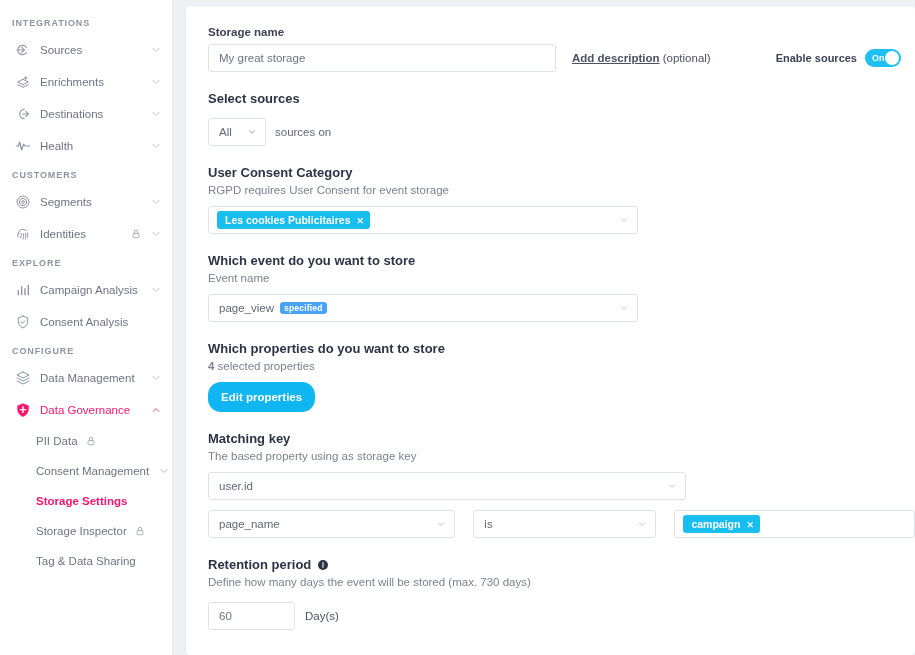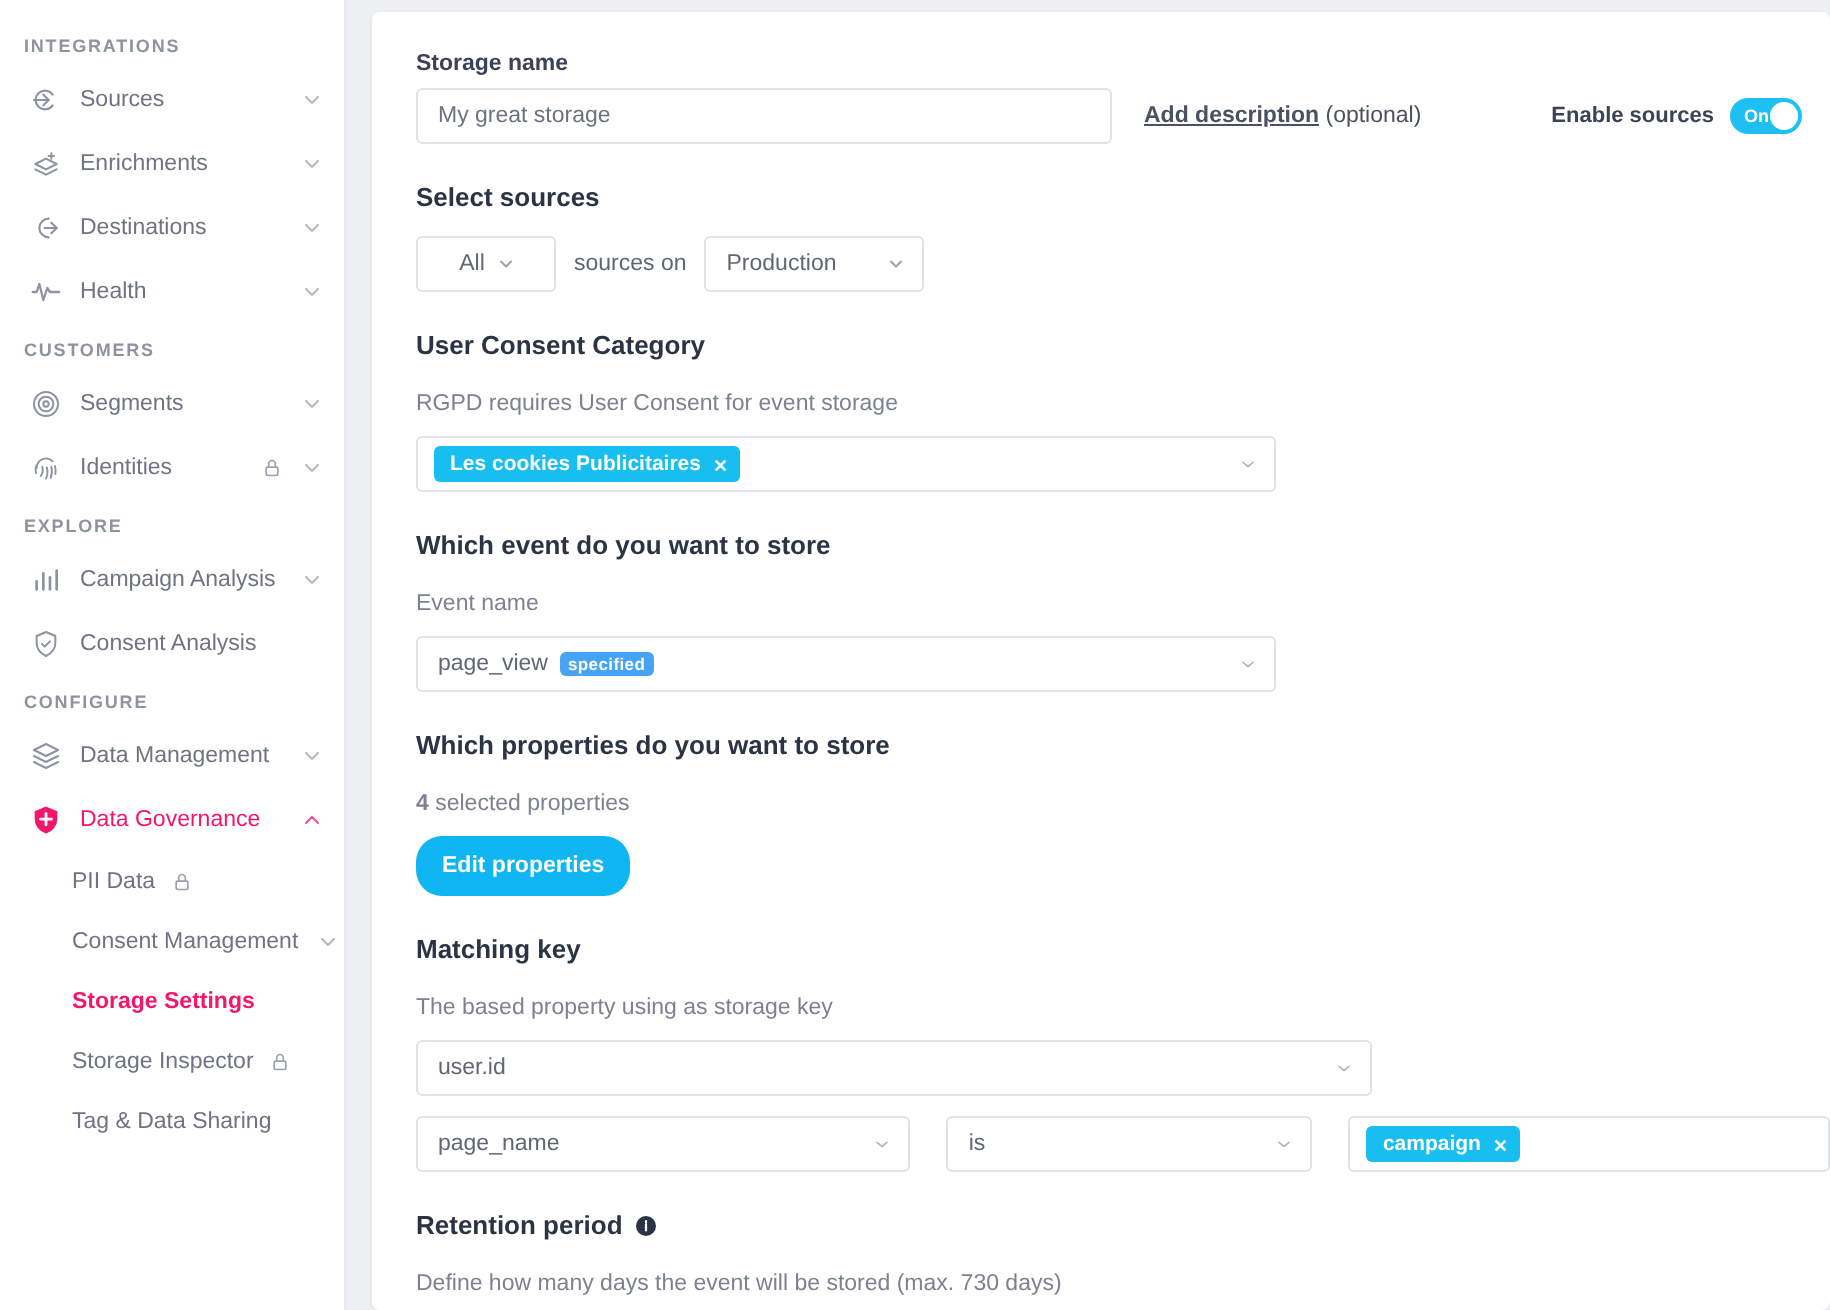--- a/index.html
+++ b/index.html
@@ -61,21 +61,21 @@
     height: 649px; width: 100%;
     padding: 20px 0 0 22px;
     overflow: hidden;
     box-shadow: 0 1px 3px rgba(20,30,60,.07);
   }
 
   .field-label { font-size: 11.5px; color: #3c4257; font-weight: bold;
     margin-bottom: 6px; }
   .section-title { font-size: 13px; font-weight: bold; color: #2b3445;
     display: flex; align-items: center; gap: 6px; }
-  .section-sub { font-size: 11.5px; color: #7c8293; margin-top: 16px; }
+  .section-sub { font-size: 11.5px; color: #7c8293; margin-top: 4px; }
 
   .text-input {
     height: 28px; border: 1px solid #dfe3e8; border-radius: 3px;
     background: #fff; font-size: 11.5px; color: #6b7283;
     padding: 0 10px; display: flex; align-items: center;
     font-family: "Liberation Sans", sans-serif;
   }
 
   .select {
     height: 28px; border: 1px solid #dfe3e8; border-radius: 3px;
@@ -98,21 +98,21 @@
   .toggle {
     width: 36px; height: 18px; border-radius: 9px; background: #1ec0f3;
     position: relative; cursor: pointer; display: flex; align-items: center;
   }
   .toggle .t-text { position: absolute; left: 7px; color: #fff;
     font-size: 9px; font-weight: bold; }
   .toggle .knob { position: absolute; right: 2px; width: 14px; height: 14px;
     border-radius: 50%; background: #fff; }
 
   .sources-row { display: flex; align-items: center; gap: 9px; margin-top: 12px; }
-  .sel-all { width: 70px; justify-content: center; }
+  .sel-all { width: 58px; }
   .sel-prod { width: 110px; }
   .sources-on { font-size: 11.5px; color: #5f6676; }
 
   .tag {
     display: inline-flex; align-items: flex-end; gap: 6px;
     background: #19bef0; color: #fff; border-radius: 3px;
     font-size: 10.5px; font-weight: bold; padding: 3px 6px 3px 8px;
     height: 18px; white-space: nowrap;
   }
   .tag .x { font-size: 9px; opacity: .95; cursor: pointer; font-weight: bold; }
@@ -395,28 +395,20 @@
       <div class="sources-row">
         <div class="select sel-all">
           <span>All</span>
           <span class="caret-sm">
             <svg viewBox="0 0 24 24" fill="none" stroke="#9aa0ad" stroke-width="2.4" stroke-linecap="round" stroke-linejoin="round">
                 <path d="M6 9l6 6 6-6"></path>
               </svg>
           </span>
         </div>
         <span class="sources-on">sources on</span>
-        <div class="select sel-prod">
-          <span>Production</span>
-          <span class="caret-sm">
-            <svg viewBox="0 0 24 24" fill="none" stroke="#9aa0ad" stroke-width="2.4" stroke-linecap="round" stroke-linejoin="round">
-                <path d="M6 9l6 6 6-6"></path>
-              </svg>
-          </span>
-        </div>
       </div>
 
       
       <div class="section-title mt-sec">User Consent Category</div>
       <div class="section-sub">RGPD requires User Consent for event storage</div>
       <div class="tag-select mt-sm" style="width:430px">
         <span class="tag">
           <span>Les cookies Publicitaires</span>
           <span class="x">✕</span>
         </span>

